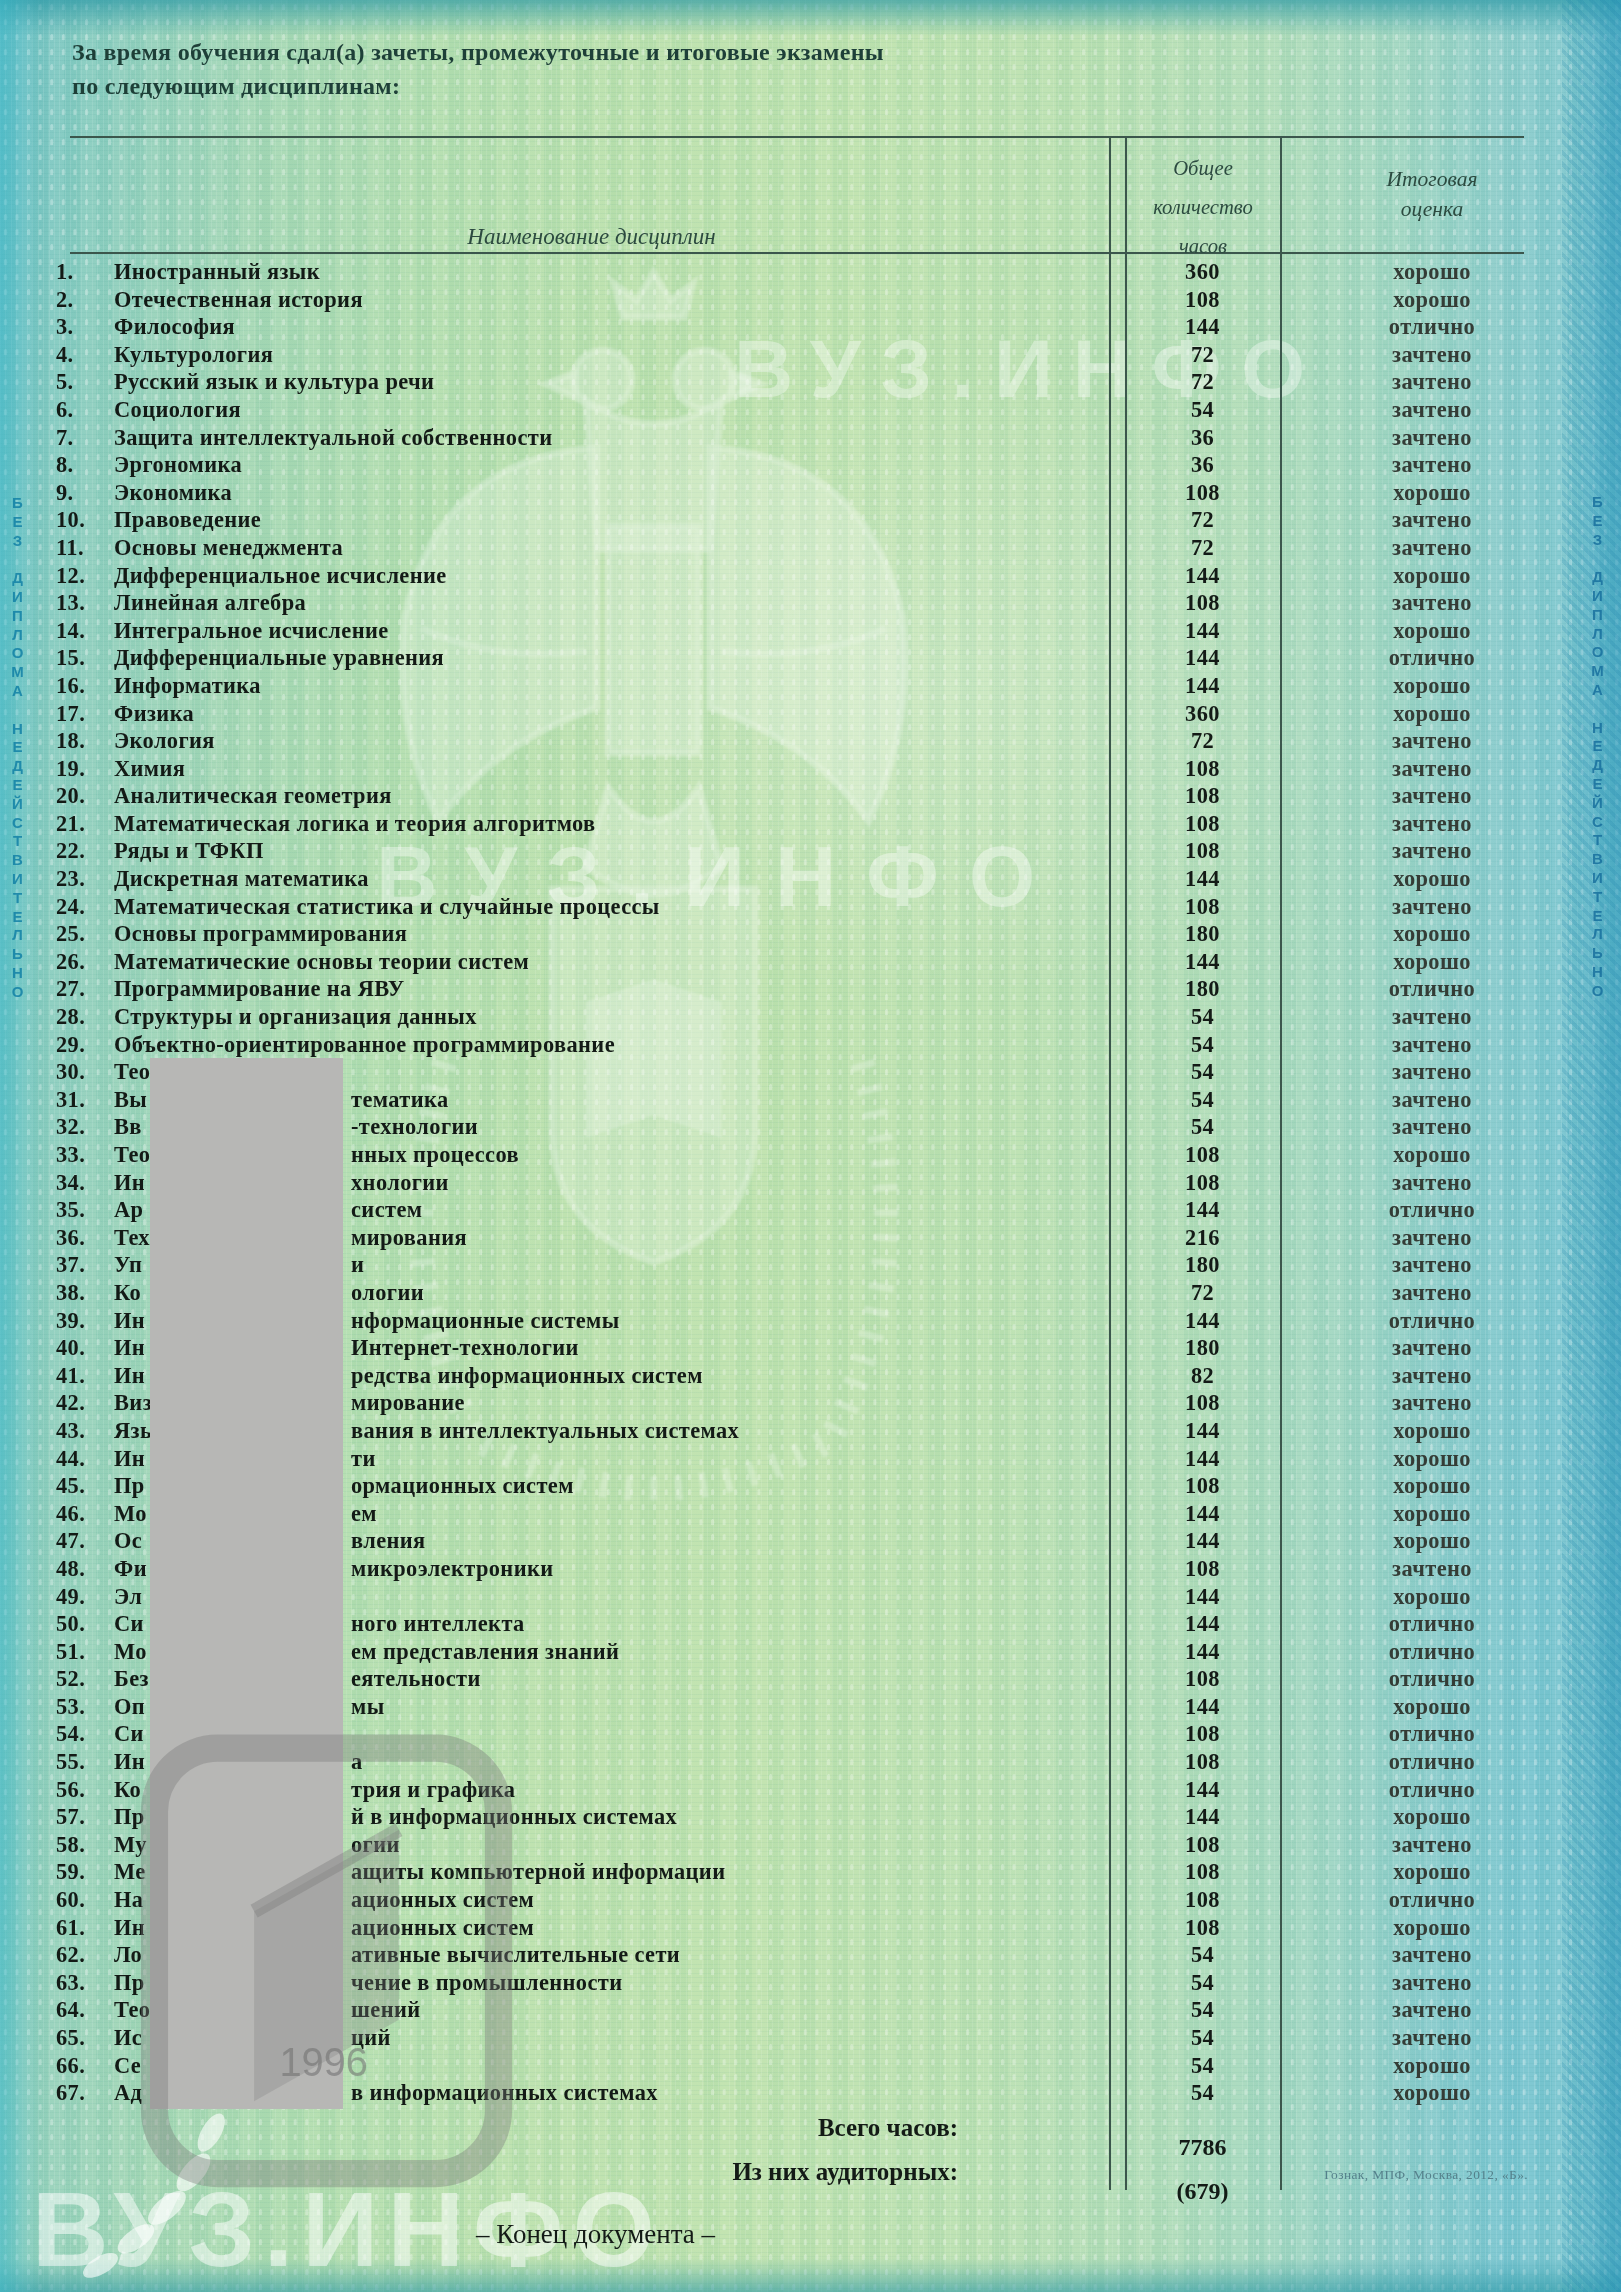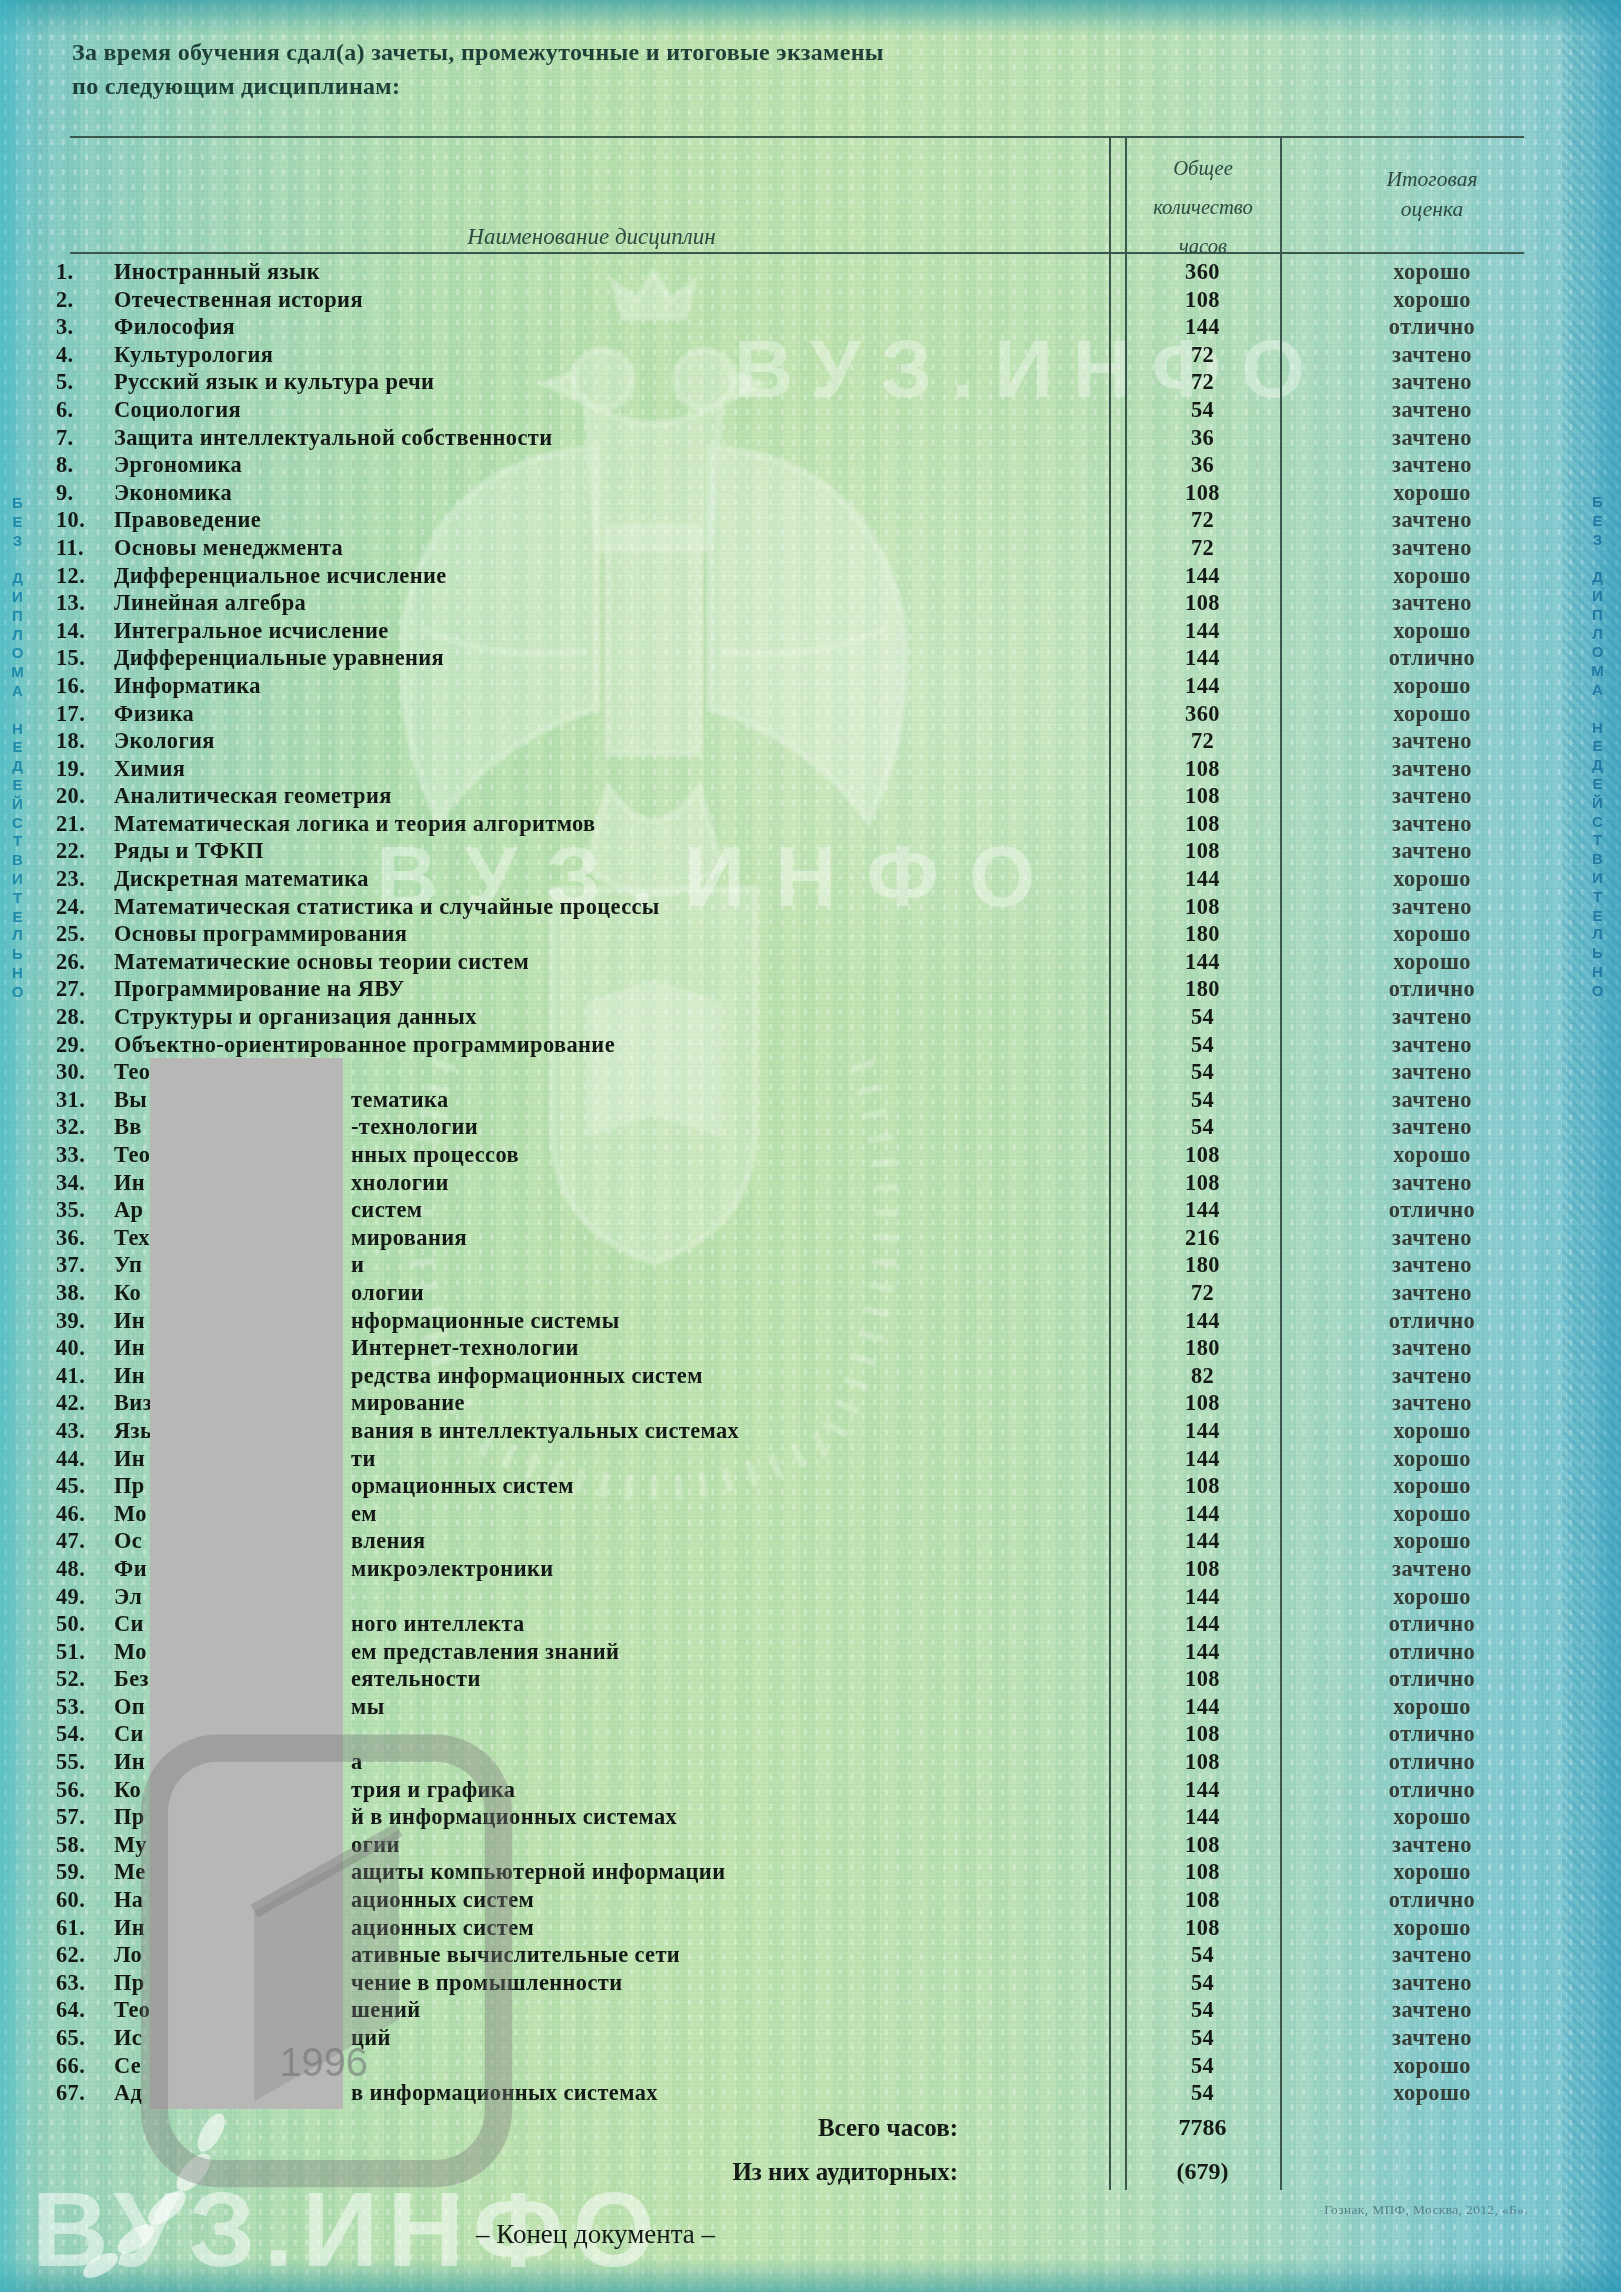--- a/index.html
+++ b/index.html
@@ -70,23 +70,23 @@
   .row .frag-l{position:absolute;left:114px;white-space:nowrap;}
   .row .frag-r{position:absolute;left:351px;white-space:nowrap;}
   .row .hrs{position:absolute;left:1125px;width:155px;text-align:center;}
   .row .grd{position:absolute;left:1284px;width:296px;text-align:center;color:#343c36;}
   .redaction{position:absolute;left:150px;top:1058px;width:193px;height:1051px;
              background:#b7b7b5;z-index:40;}
   .tot-label{position:absolute;left:537px;width:421px;text-align:right;
              font-size:25px;font-weight:bold;color:#131a16;}
   .tl-1{top:2114px;} .tl-2{top:2158px;}
   .tot-val{position:absolute;left:1125px;width:155px;text-align:center;
-           font-size:24px;font-weight:bold;color:#131a16;}
+           font-size:24px;font-weight:bold;color:#131a16;margin-top:20px;}
   .imprint{position:absolute;left:1254px;width:274px;top:2167px;text-align:right;
-           font-size:13.4px;color:#55808b;letter-spacing:0.4px;margin-top:35px;}
+           font-size:13.4px;color:#55808b;letter-spacing:0.4px;}
   .endmark{position:absolute;left:358px;width:475px;top:2219px;text-align:center;
            font-size:27px;font-weight:normal;color:#131a16;}
 </style>
 </head>
 <body>
 
 <div class="page">
 
   <div class="band band-top"></div>
   <div class="band band-bottom"></div>

